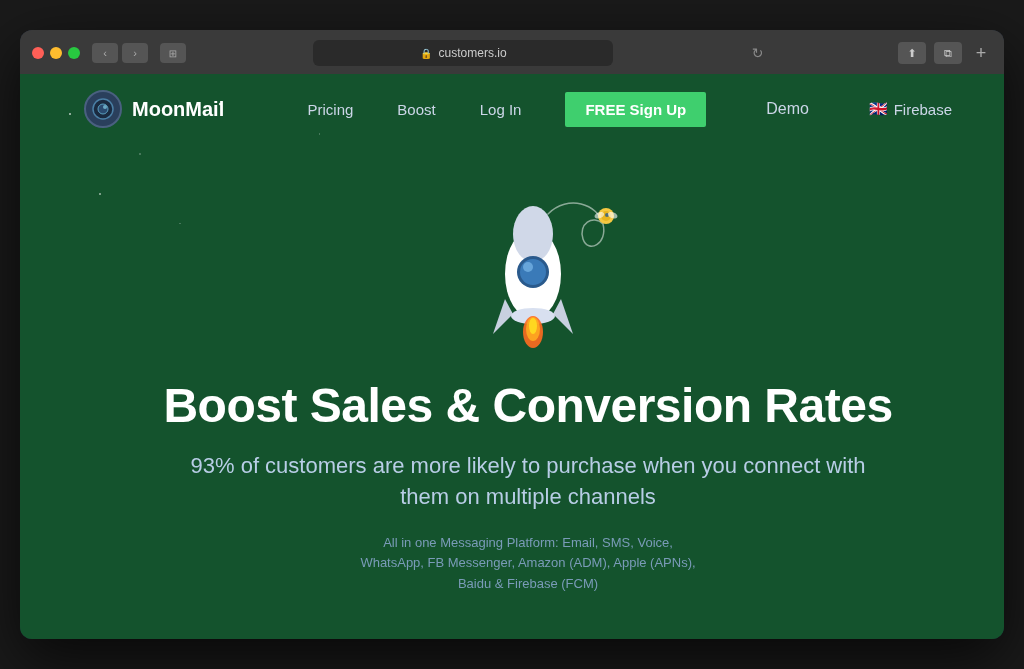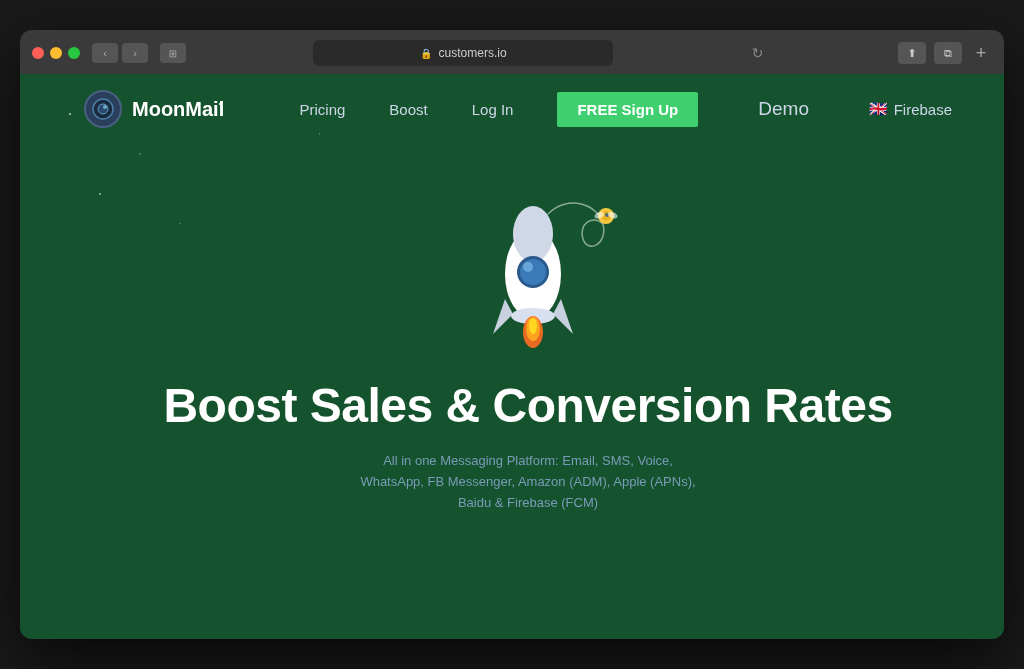--- a/index.html
+++ b/index.html
@@ -196,21 +196,21 @@
       padding: 9px 20px;
       border-radius: 2px;
       font-size: 15px;
       font-weight: 600;
       cursor: pointer;
       white-space: nowrap;
     }
 
     .nav-demo {
       color: #ccd6e8;
-      font-size: 19px;
+      font-size: 16px;
       cursor: pointer;
       margin-left: 16px;
     }
 
     .nav-language {
       display: flex;
       align-items: center;
       gap: 6px;
       color: #ccd6e8;
       font-size: 15px;
@@ -398,20 +398,21 @@
 
             <ellipse cx="45" cy="128" rx="10" ry="16" fill="#ff6b20" opacity="0.9"></ellipse>
             <ellipse cx="45" cy="125" rx="7" ry="12" fill="#ffaa20" opacity="0.9"></ellipse>
             <ellipse cx="45" cy="122" rx="4" ry="8" fill="#ffdd20" opacity="0.9"></ellipse>
           </g>
         </svg>
       </div>
 
       <h1 class="hero-title">Boost Sales &amp; Conversion Rates</h1>
 
+      <p class="hero-subtitle">93% of customers are more likely to purchase when you connect with them on multiple channels</p>
 
       <p class="hero-platforms">
         All in one Messaging Platform: Email, SMS, Voice,<br>
         WhatsApp, FB Messenger, Amazon (ADM), Apple (APNs),<br>
         Baidu &amp; Firebase (FCM)
       </p>
     </div>
 
   </div>
 </div>

